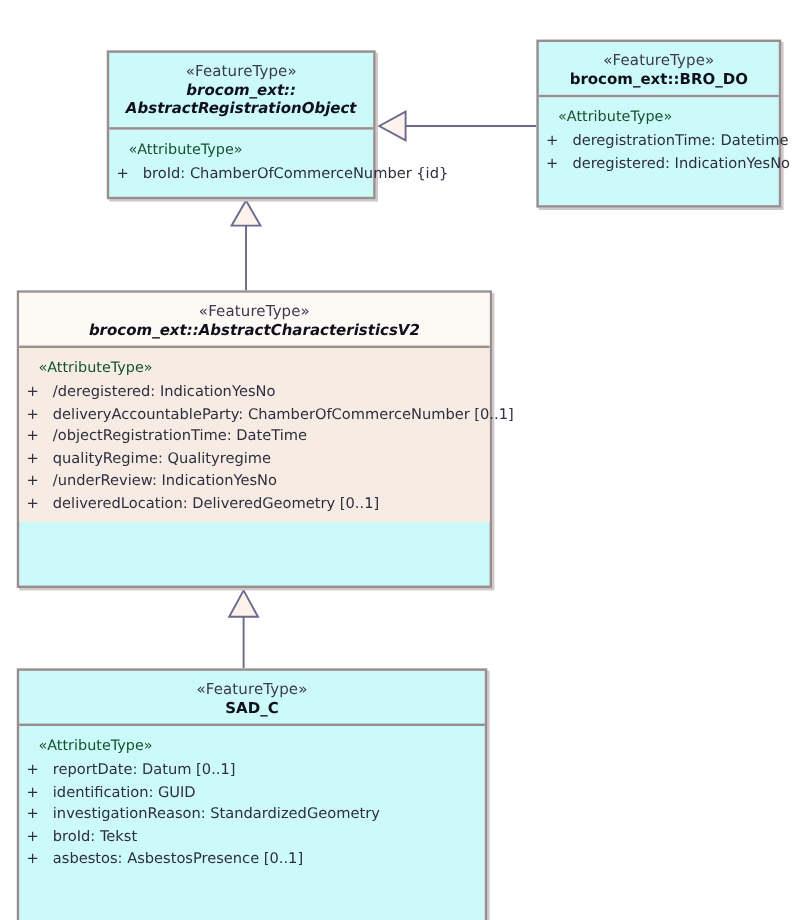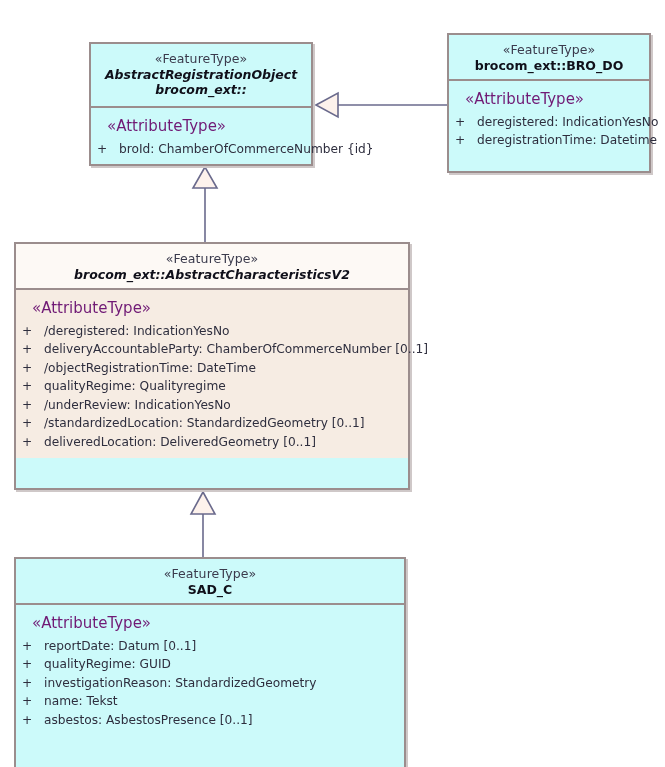--- a/index.html
+++ b/index.html
@@ -64,22 +64,22 @@
   }
   .cname.abstract {
     font-style: italic;
   }
 
   .body {
     box-sizing: border-box;
     padding: 7px 4px 7px 6px;
   }
   .grp-stereo {
-    font-size: 15px;
-    color: #701a75;
+    font-size: 12px;
+    color: #14532d;
     padding-left: 10px;
     padding-bottom: 2px;
     line-height: 1.5;
     white-space: nowrap;
   }
   .attr {
     font-size: 12.2px;
     color: #2e2e3e;
     line-height: 1.52;
     white-space: nowrap;
@@ -131,44 +131,44 @@
 
     <g>
       <line x1="203" y1="537" x2="203" y2="492" stroke="#6a6a8c" stroke-width="1.6"></line>
       <polygon points="203,472 191,494 215,494" fill="#fdf2ec" stroke="#6a6a8c" stroke-width="1.6" stroke-linejoin="miter"></polygon>
     </g>
   </svg>
 
   <div class="uml-class cyan" id="cls-abstract-registration-object">
     <div class="hdr">
       <div class="stereo">«FeatureType»</div>
+      <div class="cname abstract">brocom_ext::</div>
       <div class="cname abstract">AbstractRegistrationObject</div>
-      <div class="cname abstract">brocom_ext::</div>
     </div>
     <div class="body">
       <div class="grp-stereo">«AttributeType»</div>
       <div class="attr">
         <span class="vis">+</span><span>broId: ChamberOfCommerceNumber {id}</span>
       </div>
     </div>
   </div>
 
   <div class="uml-class cyan" id="cls-bro-do">
     <div class="hdr">
       <div class="stereo">«FeatureType»</div>
       <div class="cname">brocom_ext::BRO_DO</div>
     </div>
     <div class="body">
       <div class="grp-stereo">«AttributeType»</div>
       <div class="attr">
+        <span class="vis">+</span><span>deregistrationTime: Datetime</span>
+      </div>
+      <div class="attr">
         <span class="vis">+</span><span>deregistered: IndicationYesNo</span>
       </div>
-      <div class="attr">
-        <span class="vis">+</span><span>deregistrationTime: Datetime</span>
-      </div>
     </div>
   </div>
 
   <div class="uml-class cream" id="cls-abstract-characteristics">
     <div class="hdr">
       <div class="stereo">«FeatureType»</div>
       <div class="cname abstract">brocom_ext::AbstractCharacteristicsV2</div>
     </div>
     <div class="body">
       <div class="grp-stereo">«AttributeType»</div>
@@ -181,46 +181,43 @@
       <div class="attr">
         <span class="vis">+</span><span>/objectRegistrationTime: DateTime</span>
       </div>
       <div class="attr">
         <span class="vis">+</span><span>qualityRegime: Qualityregime</span>
       </div>
       <div class="attr">
         <span class="vis">+</span><span>/underReview: IndicationYesNo</span>
       </div>
       <div class="attr">
-        <span class="vis">+</span><span>/standardizedLocation: StandardizedGeometry [0..1]</span>
-      </div>
-      <div class="attr">
         <span class="vis">+</span><span>deliveredLocation: DeliveredGeometry [0..1]</span>
       </div>
     </div>
   </div>
 
   <div class="uml-class cyan" id="cls-sad-c">
     <div class="hdr">
       <div class="stereo">«FeatureType»</div>
       <div class="cname">SAD_C</div>
     </div>
     <div class="body">
       <div class="grp-stereo">«AttributeType»</div>
       <div class="attr">
         <span class="vis">+</span><span>reportDate: Datum [0..1]</span>
       </div>
       <div class="attr">
-        <span class="vis">+</span><span>qualityRegime: GUID</span>
+        <span class="vis">+</span><span>identification: GUID</span>
       </div>
       <div class="attr">
         <span class="vis">+</span><span>investigationReason: StandardizedGeometry</span>
       </div>
       <div class="attr">
-        <span class="vis">+</span><span>name: Tekst</span>
+        <span class="vis">+</span><span>broId: Tekst</span>
       </div>
       <div class="attr">
         <span class="vis">+</span><span>asbestos: AsbestosPresence [0..1]</span>
       </div>
     </div>
   </div>
 
 </div>
 
 </body></html>

